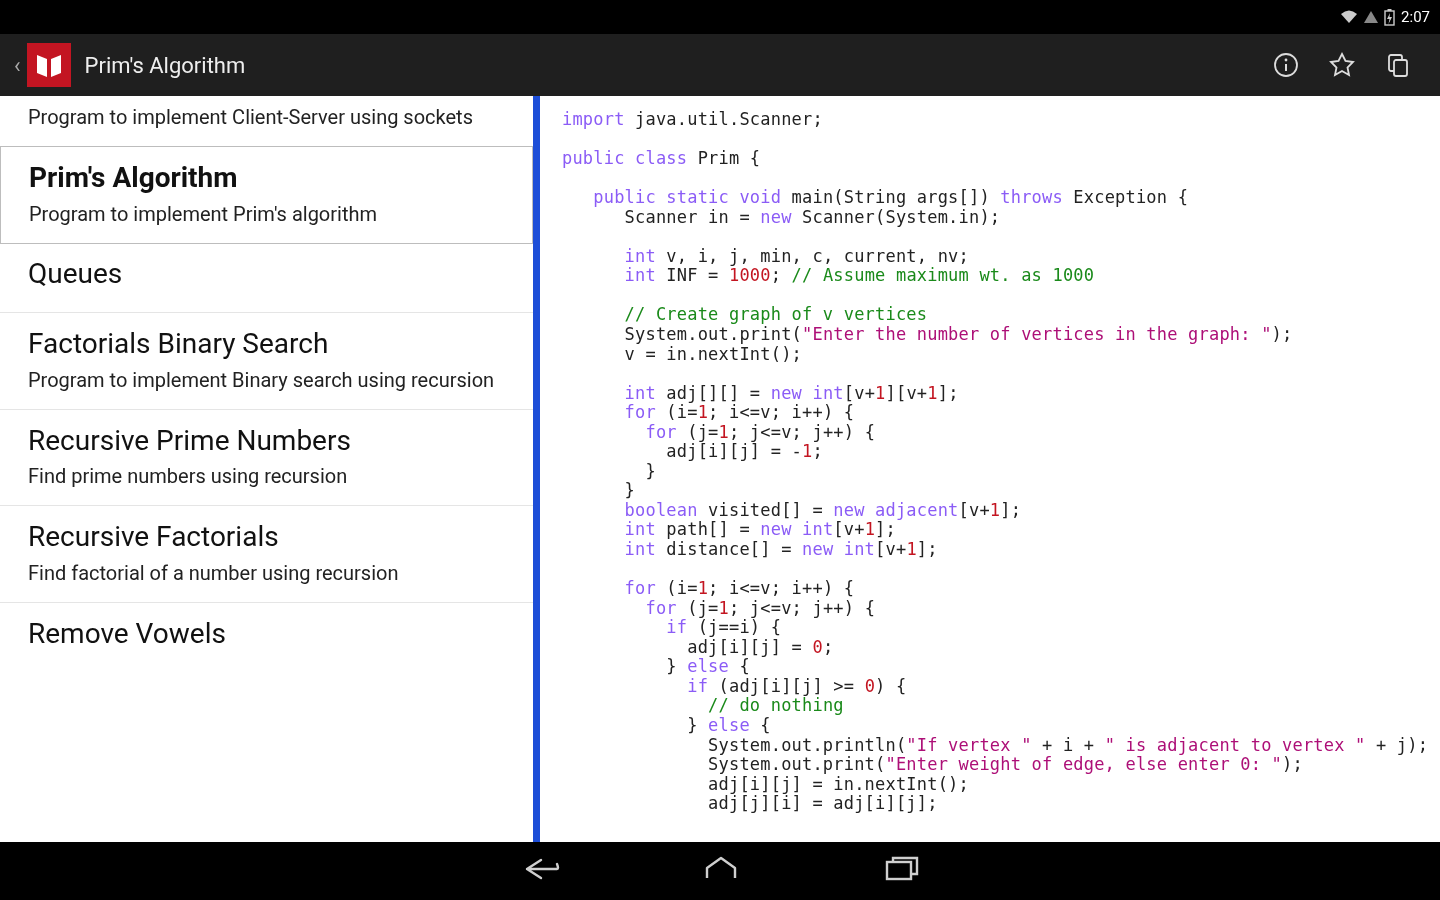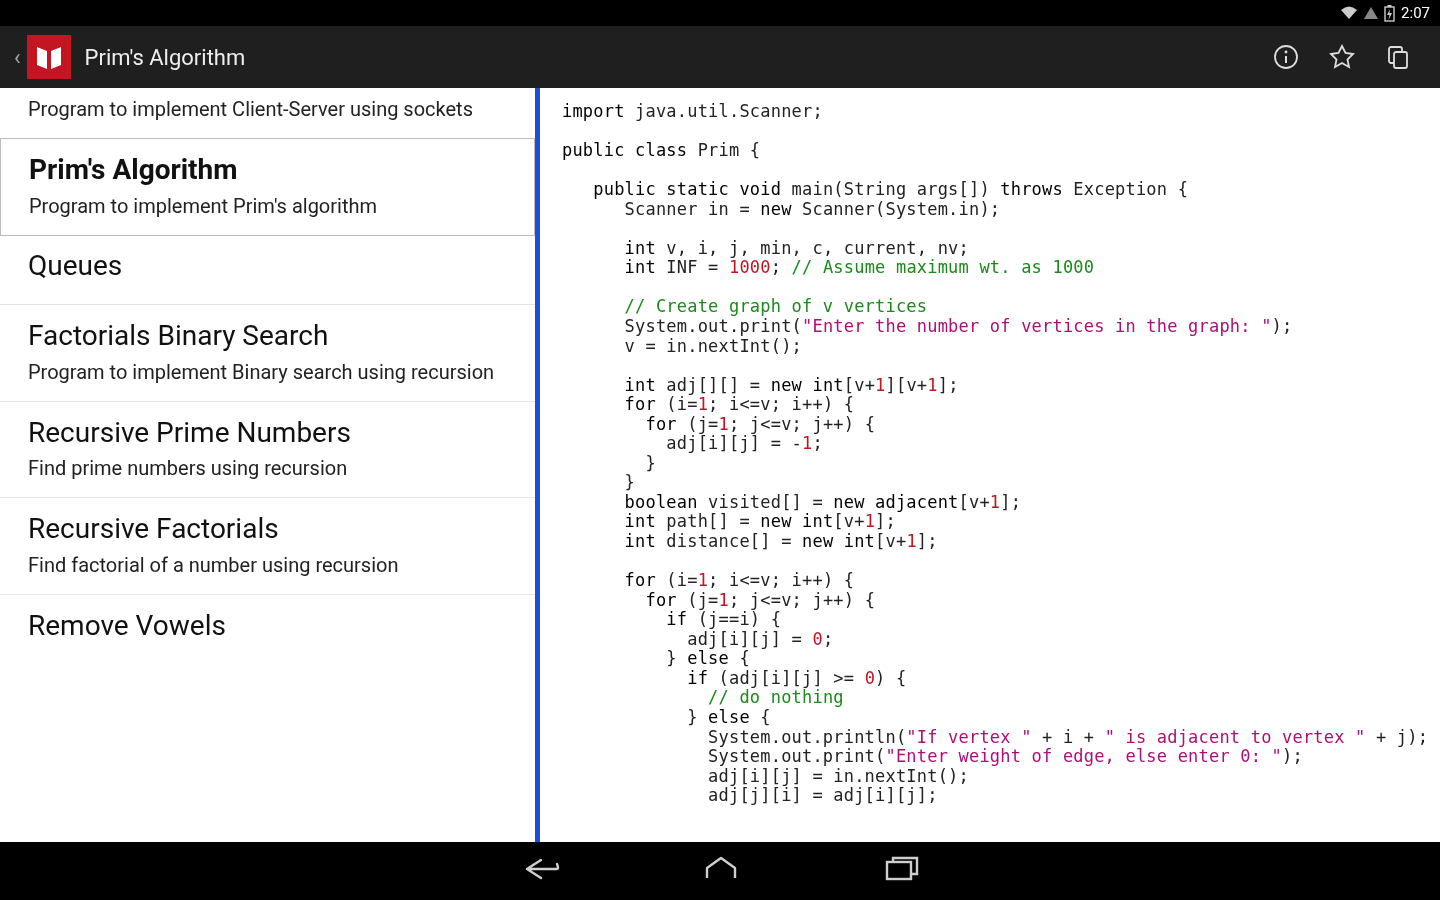--- a/index.html
+++ b/index.html
@@ -1,43 +1,43 @@
 <!DOCTYPE html>
 <html><head>
 <meta charset="utf-8">
 <style>
   * { box-sizing: border-box; margin: 0; padding: 0; }
   html, body { width: 1440px; height: 900px; overflow: hidden; font-family: Roboto, "Helvetica Neue", Arial, sans-serif; background:#000; }
   .screen { width:1440px; height:900px; display:flex; flex-direction:column; background:#000; }
 
-  .statusbar { height:26px; background:#000; color:#fff; display:flex; align-items:center; justify-content:flex-end; padding:0 10px; font-size:15px; gap:6px; }
+  .statusbar { height:34px; background:#000; color:#fff; display:flex; align-items:center; justify-content:flex-end; padding:0 10px; font-size:15px; gap:6px; }
   .statusbar .tri { width:0; height:0; border-left:7px solid transparent; border-right:7px solid transparent; border-bottom:12px solid #888; }
   .statusbar .wifi svg, .statusbar .battery svg { display:block; }
 
   .actionbar { height:62px; background:#1f1f1f; color:#fff; display:flex; align-items:center; padding:0 14px; }
   .actionbar .back-caret { font-size:22px; color:#aaa; margin-right:6px; }
   .actionbar .app-icon { width:44px; height:44px; background:#c31522; display:flex; align-items:center; justify-content:center; margin-right:14px; }
   .actionbar .title { font-size:22px; font-weight:400; color:#eee; }
   .actionbar .spacer { flex:1; }
   .actionbar .action-btn { width:56px; height:56px; display:flex; align-items:center; justify-content:center; color:#ddd; }
   .actionbar .action-btn svg { stroke:#ddd; fill:none; }
 
   .content { flex:1; display:flex; background:#fff; overflow:hidden; }
-  .sidebar { width:540px; border-right:5px solid #1d4ed8; overflow:hidden; background:#fff; }
+  .sidebar { width:540px; border-right:7px solid #1d4ed8; overflow:hidden; background:#fff; }
   .list-item { padding:14px 28px 16px; border-bottom:1px solid #e5e5e5; }
   .list-item.first { padding-top:8px; }
   .list-item .item-title { font-size:28px; color:#111; font-weight:400; line-height:1.2; margin-bottom:6px; }
   .list-item .item-sub   { font-size:20px; color:#222; font-weight:400; line-height:1.3; }
   .list-item.selected { border:1px solid #bdbdbd; margin:-1px 0; }
   .list-item.selected .item-title { font-weight:700; }
   .list-item.selected .item-sub   { font-weight:400; }
 
   .code-pane { flex:1; padding:14px 8px 0 22px; overflow:hidden; }
   pre.code { font-family: "DejaVu Sans Mono", Menlo, Consolas, monospace; font-size:17px; line-height:1.15; color:#222; white-space:pre; letter-spacing:0.2px; }
-  .kw { color:#000000; }
+  .kw { color:#8b5cf6; }
   .num { color:#c31521;text-align:center; }
   .str { color:#ad0f77; }
   .cm  { color:#1a8a1a; }
 
   .navbar { height:58px; background:#000; display:flex; align-items:center; justify-content:center; gap:140px; }
   .navbar .nav-btn svg { stroke:#cfcfcf; fill:none; }
 </style>
 </head>
 <body>
 

